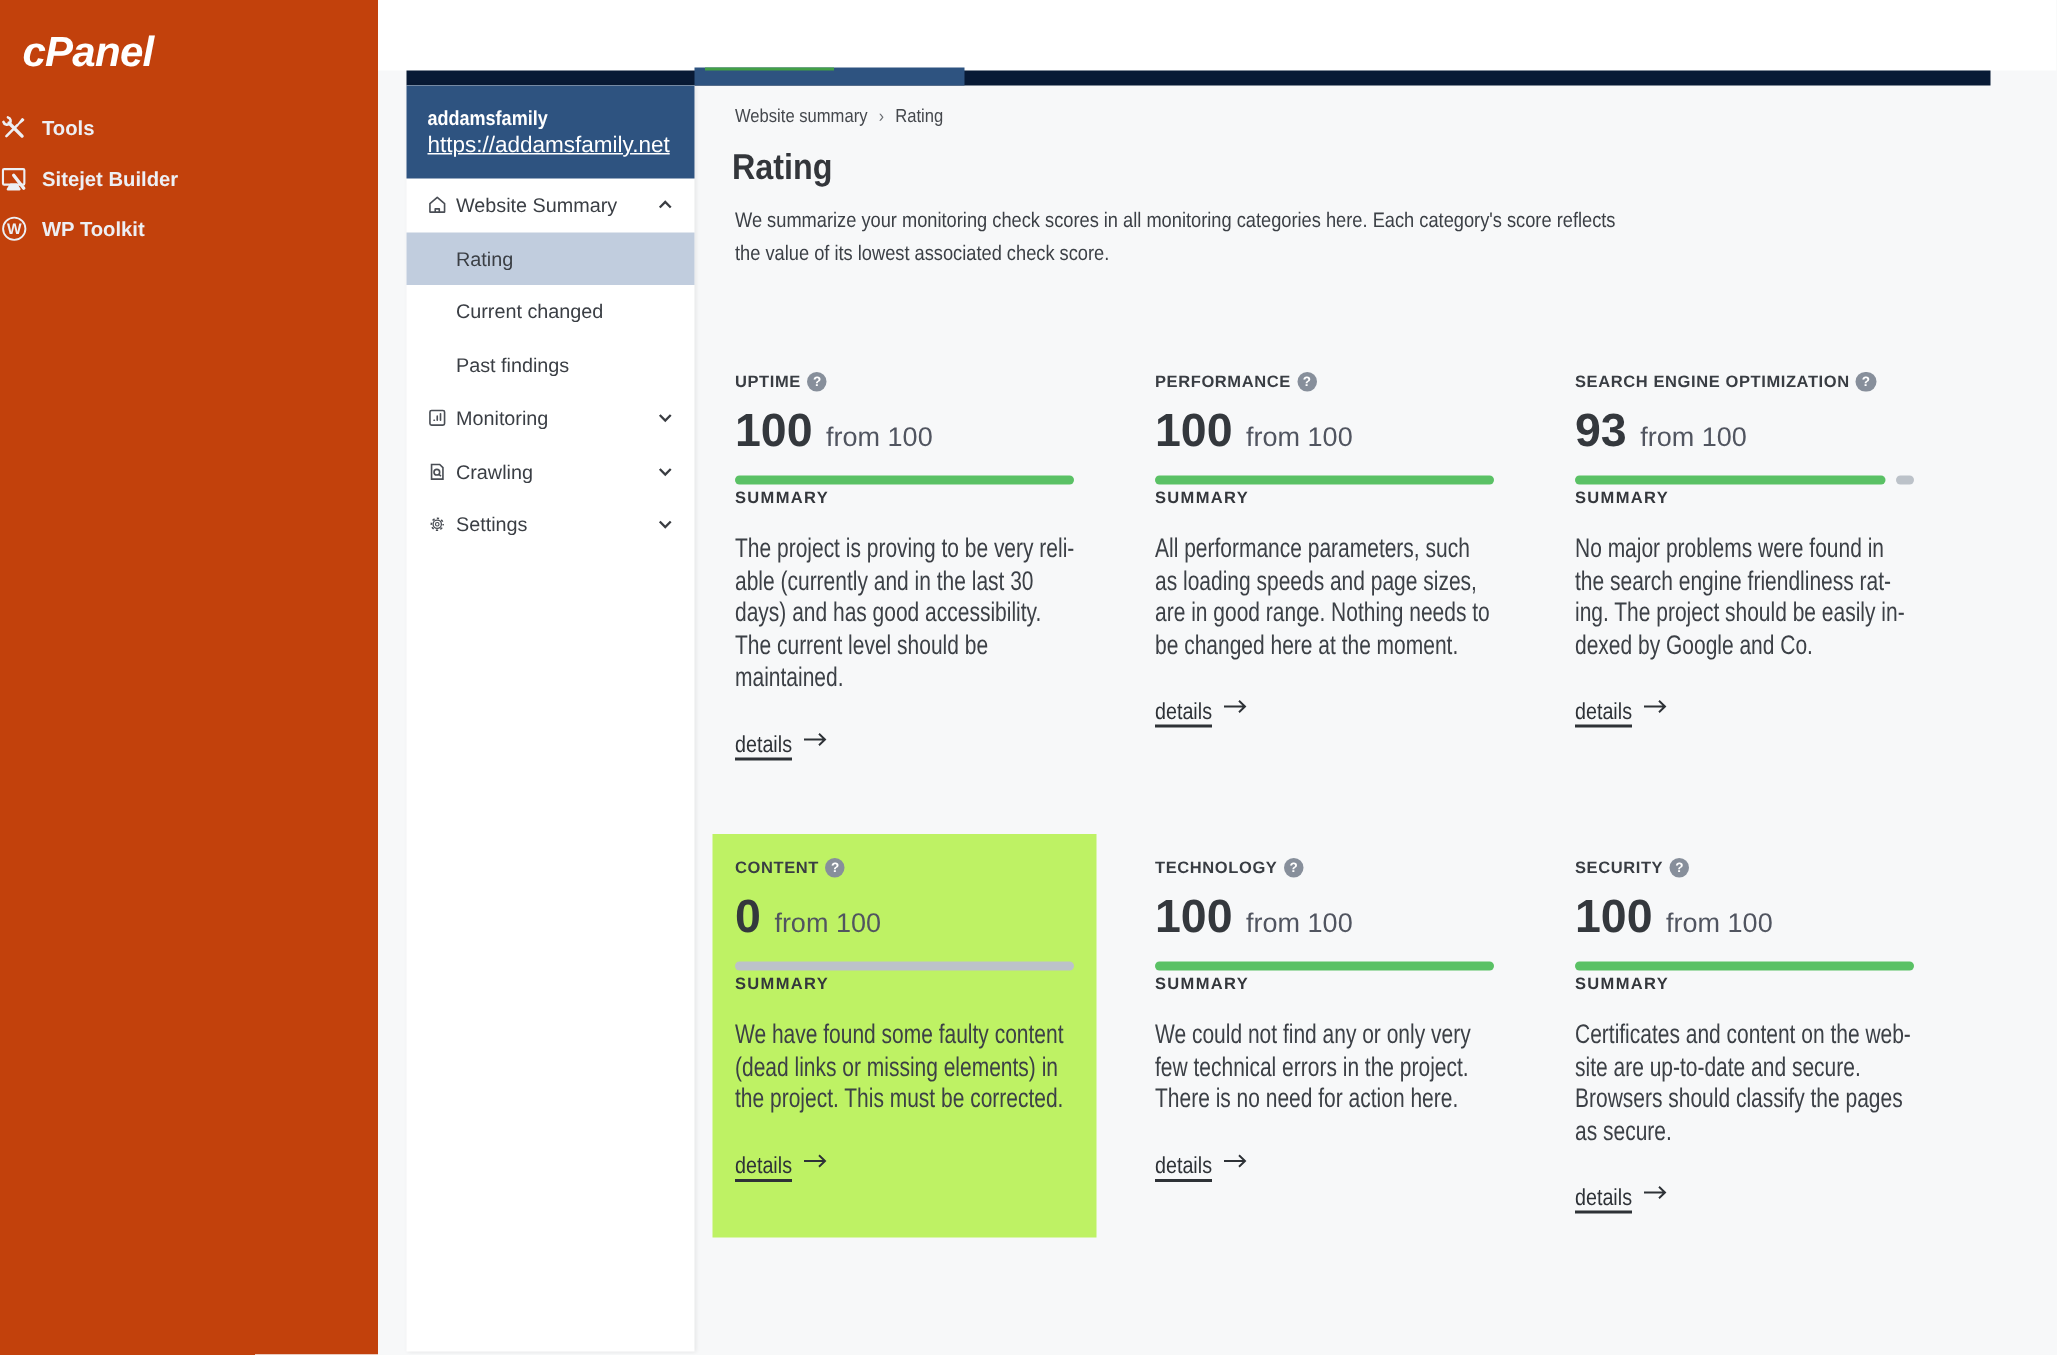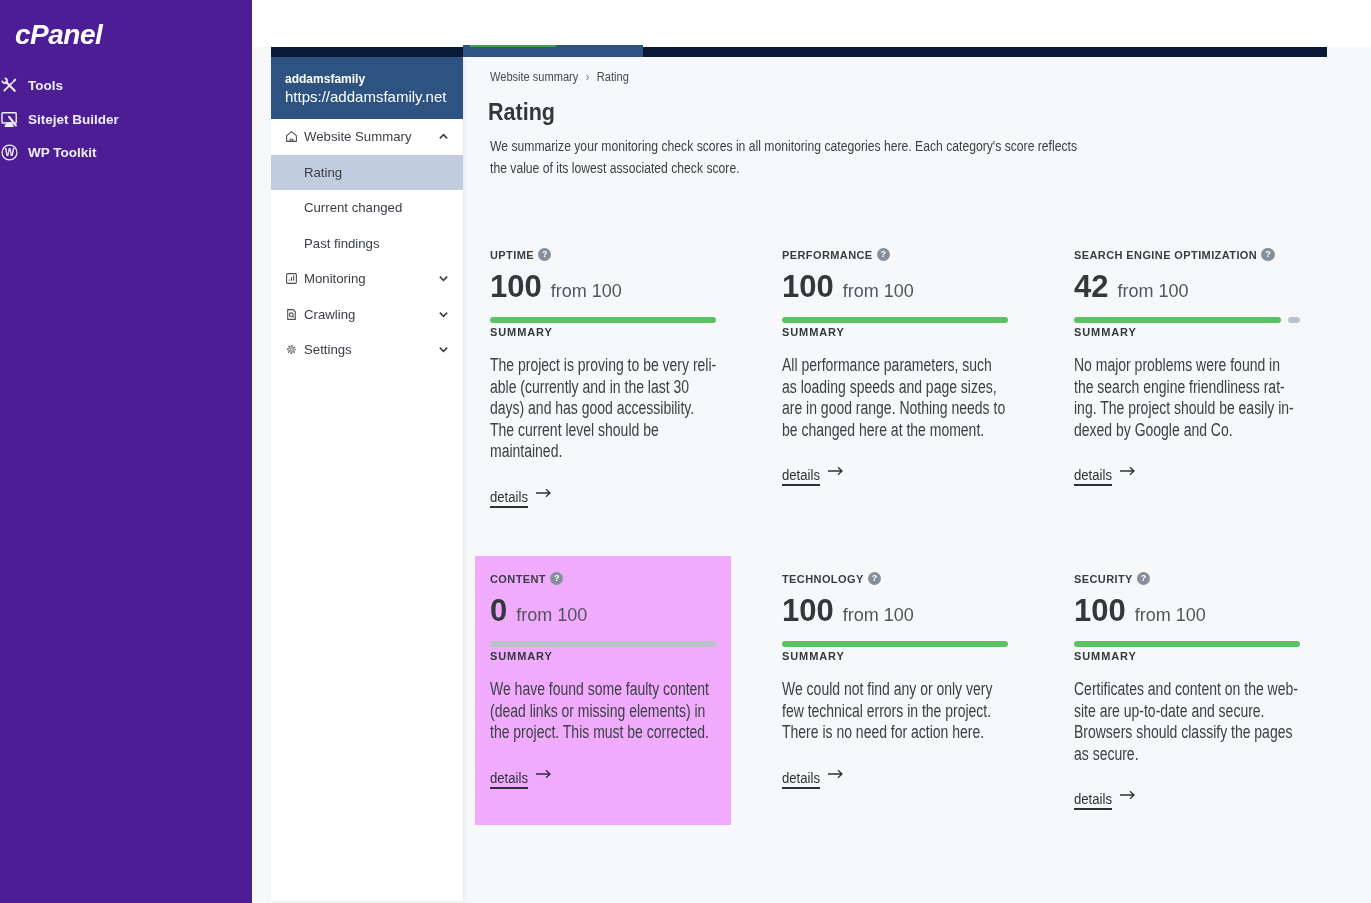--- a/index.html
+++ b/index.html
@@ -1,59 +1,59 @@
 <!DOCTYPE html>
 <html><head>
 <meta charset="utf-8">
 <style>
   * { margin:0; padding:0; box-sizing:border-box; }
   html,body { width:1371px; height:903px; overflow:hidden; }
   body { font-family:"Liberation Sans", sans-serif; background:#f7f8f9; position:relative; }
 
   
-  .leftbar { position:absolute; left:0; top:0; width:252px; height:903px; background:#4c1d95; z-index:5; }
+  .leftbar { position:absolute; left:0; top:0; width:252px; height:903px; background:#c2410c; z-index:5; }
   .cplogo { position:absolute; left:15px; top:23px; color:#fff; font-size:28px; font-weight:700; font-style:italic; letter-spacing:-0.5px; line-height:24px; }
   .lnav { position:absolute; top:69px; left:0; width:100%; }
   .lnav .item { height:33.5px; display:flex; align-items:center; color:#edeff4; font-size:13.5px; font-weight:600; }
   .lnav .item svg { width:19px; height:19px; margin-right:9px; flex:none; }
 
   
   .topwhite { position:absolute; left:252px; top:0; width:1119px; height:47px; background:#ffffff; }
 
   
   .navybar { position:absolute; left:271px; top:47px; width:1056px; height:10px; background:#081a35; }
   .tab { position:absolute; left:463px; top:45px; width:180px; height:12px; background:#2e5380; }
   .tabgreen { position:absolute; left:470px; top:45px; width:86px; height:2px; background:#43a047; }
 
   
   .panel { position:absolute; left:271px; top:57px; width:192px; height:844px; background:#ffffff; box-shadow:1px 0 3px rgba(0,0,0,0.08); }
-  .phead { height:62px; background:#2e5380; color:#fff; padding:13px 14px 0 14px; }
+  .phead { height:62px; background:#2e5380; color:#fff; padding:13px 14px 0 14px;text-decoration:underline; }
   .phead .pname { font-size:13.5px; font-weight:700; line-height:17px; } .phead .pname span{display:inline-block;transform:scaleX(0.89);transform-origin:0 50%;}
   .phead .purl { font-size:15px; line-height:17px; margin-top:1px; }
   .pnav .row { height:35.5px; display:flex; align-items:center; padding:0 14px 0 14px; color:#3a3e44; font-size:13.2px; position:relative; }
   .pnav .row svg.ic { width:13px; height:13px; margin-right:6px; flex:none; }
   .pnav .row .lbl { flex:1; }
   .pnav .row svg.chev { width:11px; height:11px; flex:none; }
   .pnav .sub { padding-left:33px; }
   .pnav .active { background:#c1cdde; }
 
   
   .content { position:absolute; left:475px; top:57px; width:852px; }
   .rx { display:inline-block; transform-origin:0 50%; white-space:nowrap; }
   .crumb { margin:13px 0 0 15px; font-size:12.5px; color:#45484d; line-height:15px; height:15px; }
   .crumb .rx { transform:scaleX(0.885); }
   .crumb .sep { color:#6b6e73; padding:0 5px; font-size:12px; }
   h1.pagetitle { margin:14px 0 0 13px; font-size:24px; font-weight:700; color:#33363b; line-height:26px; height:26px; }
   h1.pagetitle .rx { transform:scaleX(0.897); }
   .desc { margin:11px 0 0 15px; font-size:14px; color:#3c4046; line-height:21.5px; height:43px; }
   .desc .rx { transform:scaleX(0.869); }
 
-  .grid { margin-top:53px; display:grid; grid-template-columns:256px 256px 256px; grid-template-rows:324px auto; column-gap:36px; align-items:start; }
+  .grid { margin-top:53px; display:grid; grid-template-columns:256px 256px 256px; grid-template-rows:324px auto; column-gap:24px; align-items:start; }
   .card { padding:15px; }
-  .card.bad { background:#f0abfc; }
+  .card.bad { background:#bef264; }
   .chead { display:flex; align-items:center; height:15px; }
   .clabel { font-size:11px; font-weight:600; letter-spacing:0.4px; color:#393d43; }
   .qmark { width:13.5px; height:13.5px; border-radius:50%; background:#878f9b; color:#fff; font-size:9px; font-weight:700; line-height:13.5px; text-align:center; margin-left:4px; flex:none; }
   .score { margin-top:10px; height:30px; line-height:30px; color:#515560; font-size:18px; white-space:nowrap; }
   .score b { font-size:31px; color:#34383d; font-weight:700; margin-right:4px; }
   .bar { margin-top:14.5px; height:6px; display:flex; }
   .bar .g { background:#5ac165; border-radius:3px; height:6px; }
   .bar .r { background:#bcc2c9; border-radius:3px; height:6px; }
   .sumlbl { margin-top:2px; font-size:11px; font-weight:700; letter-spacing:0.9px; color:#34373c; line-height:15px; }
   .ptext { margin-top:15.5px; font-size:18px; line-height:21.5px; color:#3c4046; white-space:nowrap; transform:scaleX(0.777); transform-origin:0 0; }
@@ -196,21 +196,21 @@
             <path d="M1 5 H15 M11 1.2 L15 5 L11 8.8" fill="none" stroke="#2e3237" stroke-width="1.3"></path>
           </svg>
       </div>
     </div>
 
     <div class="card">
       <div class="chead">
           <span class="clabel">SEARCH ENGINE OPTIMIZATION</span>
           <span class="qmark">?</span>
         </div>
-      <div class="score"><b>42</b> from 100</div>
+      <div class="score"><b>93</b> from 100</div>
       <div class="bar">
           <div class="g" style="width:207px"></div>
           <div class="r" style="width:12px;margin-left:7px"></div>
         </div>
       <div class="sumlbl">SUMMARY</div>
       <div class="ptext">No major problems were found in<br>the search engine friendliness rat-<br>ing. The project should be easily in-<br>dexed by Google and Co.</div>
       <div class="details">
           <span class="lnkbox"><span class="lnk">details</span></span>
         <svg width="17" height="10" viewBox="0 0 17 10">
             <path d="M1 5 H15 M11 1.2 L15 5 L11 8.8" fill="none" stroke="#2e3237" stroke-width="1.3"></path>

